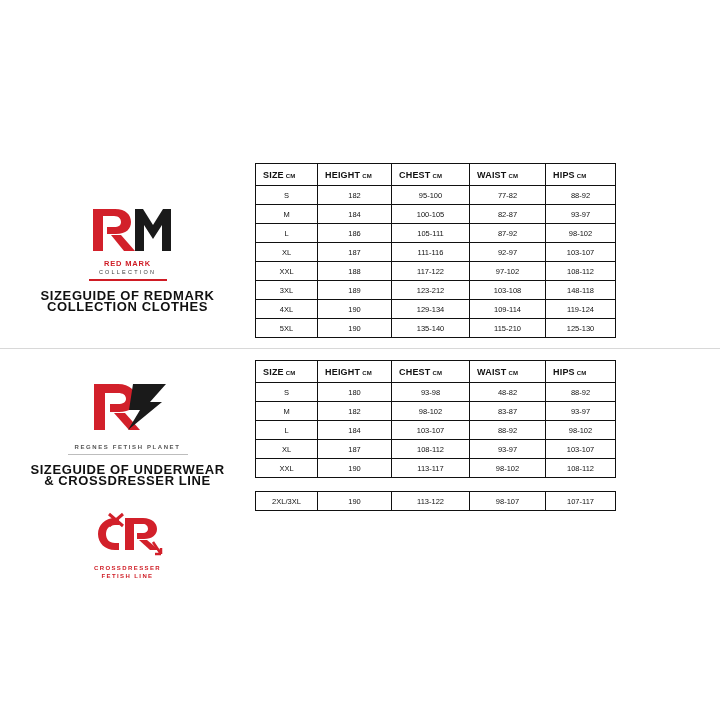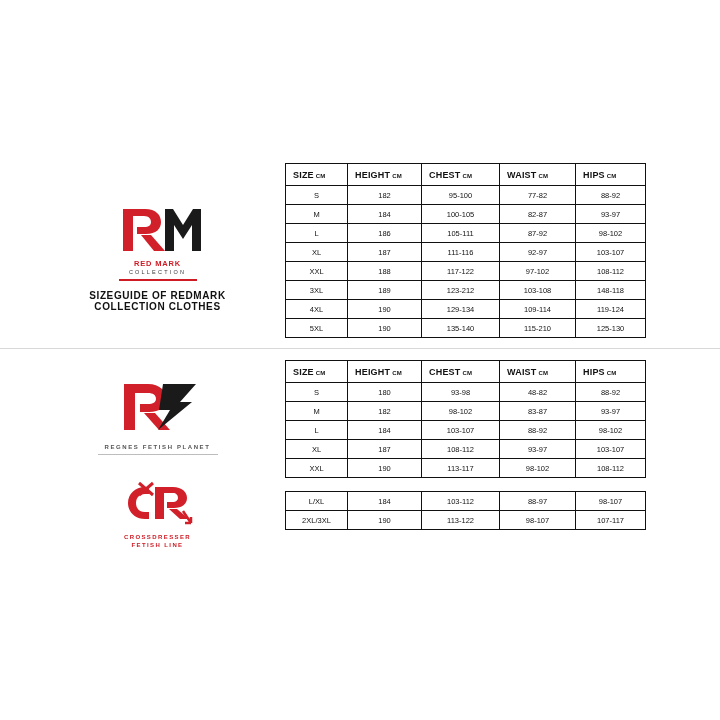--- a/index.html
+++ b/index.html
@@ -28,21 +28,20 @@
     align-items: flex-start;
   }
   .section-1 { left: 0; top: 163px; width: 720px; }
   .section-2 { left: 0; top: 360px; width: 720px; }
 
   .brand-col {
     width: 255px;
     display: flex;
     flex-direction: column;
     align-items: center;
-    padding-left: 30px;
   }
   .table-col {
     width: 360px;
   }
 
   
   .divider {
     position: absolute;
     left: 0;
     top: 348px;
@@ -78,21 +77,21 @@
     margin-top: 1px;
   }
   .rm-rule {
     width: 78px;
     height: 2px;
     background: #cf1b24;
     margin: 4px auto 0 auto;
   }
   .caption {
     margin-top: 9px;
-    font-size: 10px;
+    font-size: 13px;
     font-weight: bold;
     letter-spacing: 0.6px;
     line-height: 11px;
     text-align: center;
     color: #111;
   }
 
   .logo-rp {
     margin-top: 20px;
     width: 150px;
@@ -277,20 +276,24 @@
       <div class="logo-rp">
         <div>
           <svg width="80" height="52" viewBox="0 0 80 52" xmlns="http://www.w3.org/2000/svg">
             <path d="M6 50 L6 4 L30 4 C42 4 48 11 48 19 C48 27 42 32 31 32 L22 32 L22 24 L30 24 C35 24 38 22 38 19 C38 15 35 13 30 13 L17 13 L17 50 Z" fill="#d2202a"></path>
             <path d="M26 33 L37 33 L52 50 L41 50 Z" fill="#d2202a"></path>
             <path d="M45 4 L78 4 L62 22 L74 22 L40 50 L52 30 L41 30 Z" fill="#1a1a1a"></path>
           </svg>
         </div>
         <div class="rp-name">REGNES FETISH PLANET</div>
         <div class="rp-rule"></div>
+      </div>
+      <div class="caption">
+        <div>SIZEGUIDE OF UNDERWEAR</div>
+        <div>&amp; CROSSDRESSER LINE</div>
       </div>
 
       <div class="logo-cd">
         <div>
           <svg width="78" height="44" viewBox="0 0 78 44" xmlns="http://www.w3.org/2000/svg">
             <path d="M26 6 C16 6 9 13 9 22 C9 31 16 38 26 38 L30 38 L30 31 L26 31 C20 31 17 27 17 22 C17 17 20 13 26 13 L30 13 L30 6 Z" fill="#d2202a"></path>
             <path d="M36 38 L36 6 L54 6 C63 6 68 11 68 17 C68 23 63 27 55 27 L48 27 L48 21 L54 21 C57 21 59 19 59 17 C59 14 57 12 54 12 L45 12 L45 38 Z" fill="#d2202a"></path>
             <path d="M50 28 L58 28 L70 38 L61 38 Z" fill="#d2202a"></path>
             <path d="M20 2 L34 14 M34 2 L20 14" stroke="#d2202a" stroke-width="3" fill="none"></path>
             <path d="M64 30 L72 42 M72 42 L66 42 M72 42 L72 36" stroke="#d2202a" stroke-width="2.5" fill="none"></path>
@@ -365,27 +368,20 @@
       <table class="size-table">
         <colgroup>
           <col class="c-size">
             <col class="c-height">
             <col class="c-chest">
             <col class="c-waist">
             <col class="c-hips">
         </colgroup>
         <tbody>
           <tr>
-            <td>L/XL</td>
-            <td>184</td>
-            <td>103-112</td>
-            <td>88-97</td>
-            <td>98-107</td>
-          </tr>
-          <tr>
             <td>2XL/3XL</td>
             <td>190</td>
             <td>113-122</td>
             <td>98-107</td>
             <td>107-117</td>
           </tr>
         </tbody>
       </table>
     </div>
   </div>

